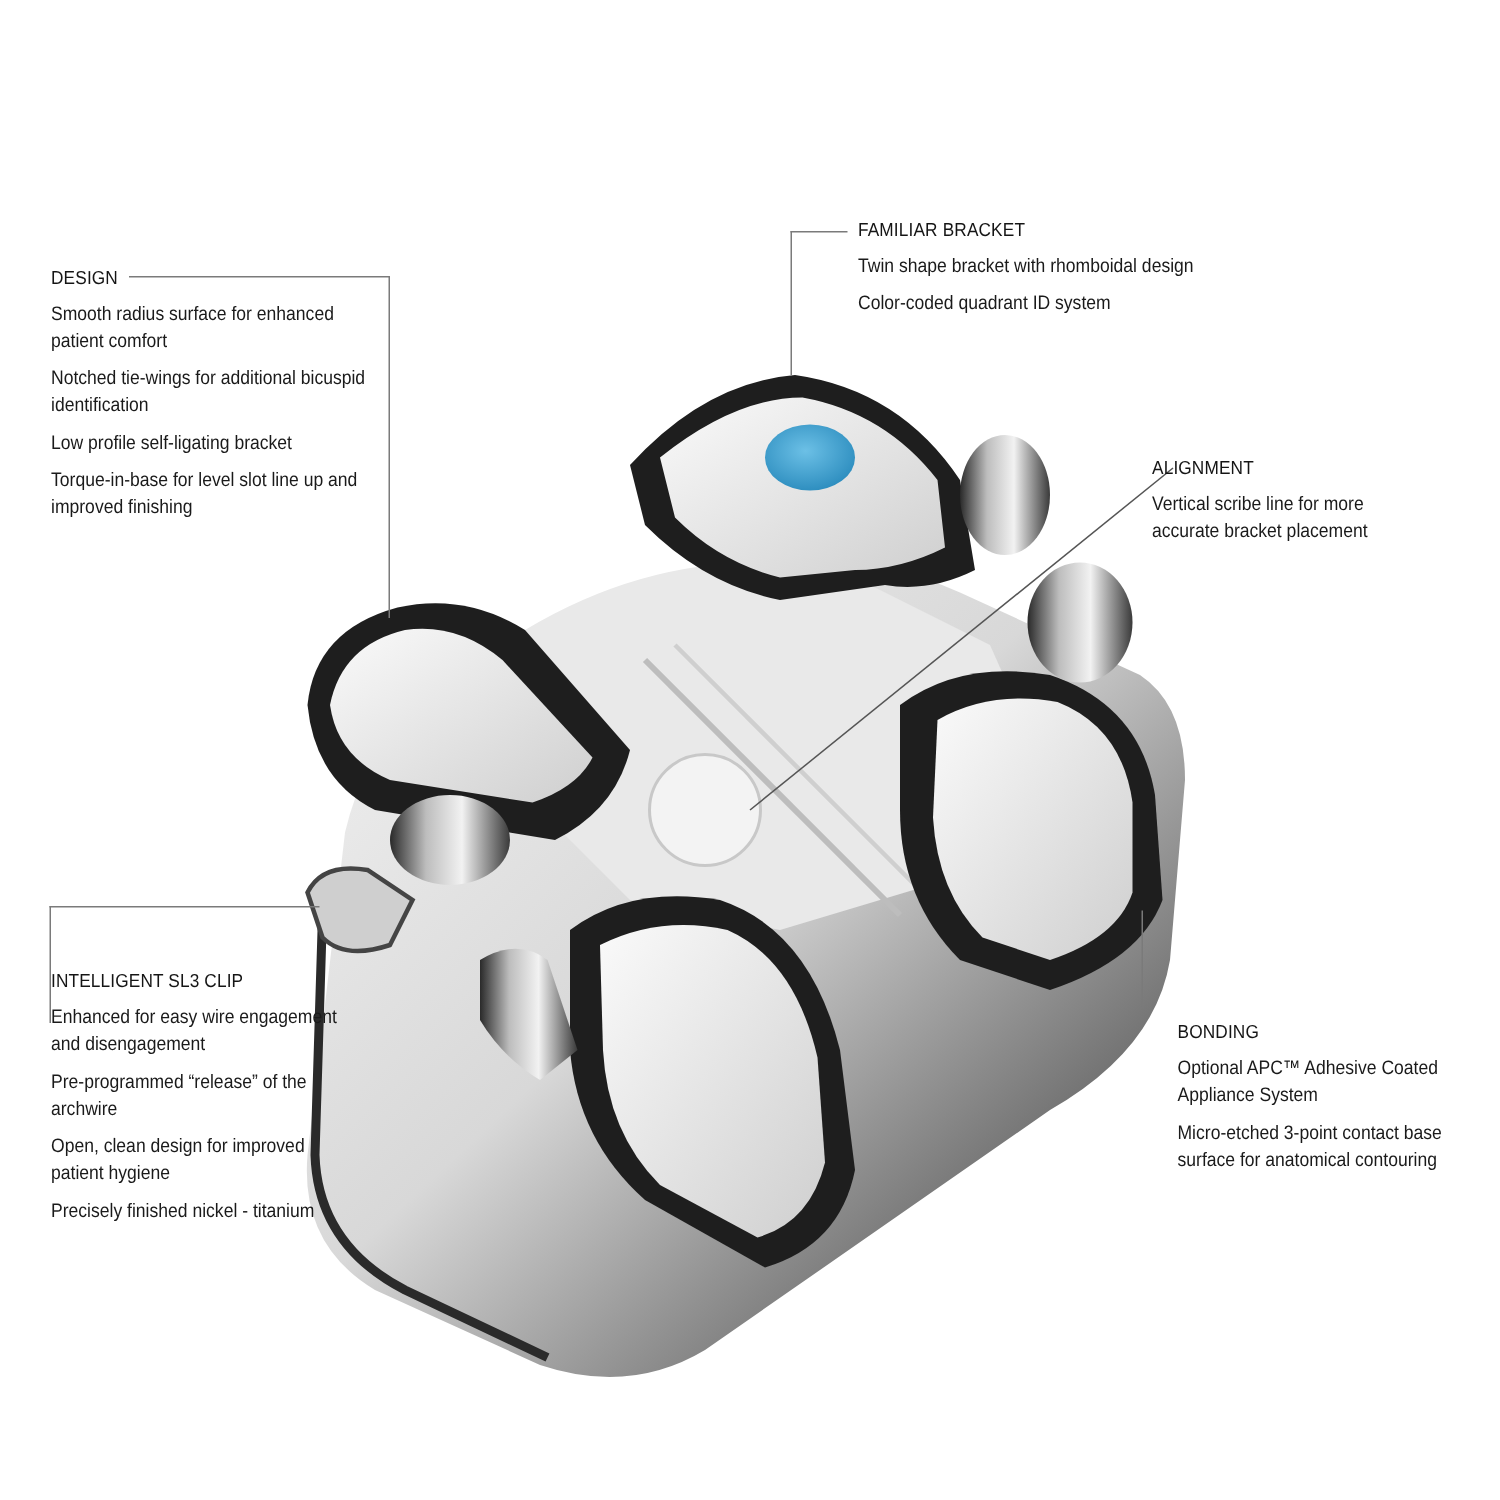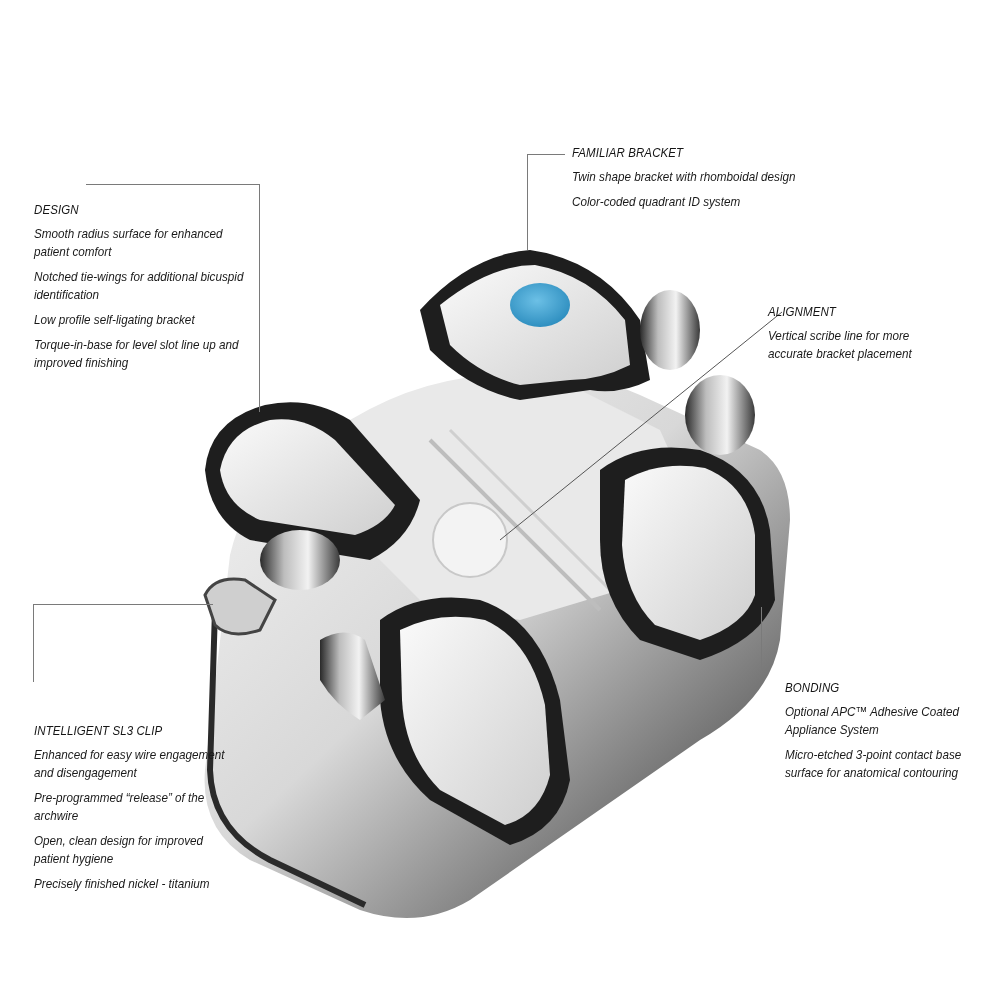--- a/index.html
+++ b/index.html
@@ -1,18 +1,18 @@
 <!DOCTYPE html>
 <html><head>
 <meta charset="utf-8">
 <style>
   html, body { margin:0; padding:0; background:#ffffff; }
   body { width:1000px; height:1000px; position:relative; overflow:hidden;
          font-family:"Liberation Sans", sans-serif; color:#1c1c1c; }
-  .callout { position:absolute;font-style:italic; }
+  .callout { position:absolute; }
   .callout .title { font-size:12.5px; letter-spacing:0.1px; margin:0 0 8px 0; font-weight:normal; color:#151515; transform:scaleX(0.92); transform-origin:left; white-space:nowrap; }
   .callout .item { font-size:13px; line-height:18px; margin:0 0 7px 0; color:#1a1a1a; transform:scaleX(0.9); transform-origin:left; }
   .leader { position:absolute; background:#7a7a7a; }
   svg.illus { position:absolute; left:0; top:0; }
 </style>
 </head>
 <body>
 
 <svg class="illus" width="1000" height="1000" viewBox="0 0 1000 1000">
   <defs>
@@ -75,21 +75,21 @@
   </g>
 
   <g>
     <path d="M205 595 Q215 575 245 580 L275 600 L260 630 Q230 640 215 625 Z" fill="#cfcfcf" stroke="#444" stroke-width="3"></path>
     <path d="M320 640 Q345 625 365 640 L385 700 L360 720 Q335 705 320 680 Z" fill="url(#metalB)"></path>
   </g>
 </svg>
 
 <div class="leader" style="left:86px; top:184px; width:174px; height:1px;"></div>
 <div class="leader" style="left:259px; top:184px; width:1px; height:228px;"></div>
-<div class="callout" style="left:34px; top:178px; width:240px;margin-top:25px;">
+<div class="callout" style="left:34px; top:178px; width:240px;">
   <div class="title">DESIGN</div>
   <div class="item">Smooth radius surface for enhanced patient comfort</div>
   <div class="item">Notched tie-wings for additional bicuspid identification</div>
   <div class="item">Low profile self-ligating bracket</div>
   <div class="item">Torque-in-base for level slot line up and improved finishing</div>
 </div>
 
 <div class="leader" style="left:527px; top:154px; width:38px; height:1px;"></div>
 <div class="leader" style="left:527px; top:154px; width:1px; height:96px;"></div>
 <div class="callout" style="left:572px; top:146px; width:280px;">
@@ -101,21 +101,21 @@
 <svg style="position:absolute; left:0; top:0;" width="1000" height="1000">
   <line x1="782" y1="312" x2="500" y2="540" stroke="#555" stroke-width="1"></line>
 </svg>
 <div class="callout" style="left:768px; top:305px; width:190px;">
   <div class="title">ALIGNMENT</div>
   <div class="item">Vertical scribe line for more accurate bracket placement</div>
 </div>
 
 <div class="leader" style="left:33px; top:604px; width:180px; height:1px;"></div>
 <div class="leader" style="left:33px; top:604px; width:1px; height:78px;"></div>
-<div class="callout" style="left:34px; top:724px; width:230px;">
+<div class="callout" style="left:34px; top:647px; width:230px;">
   <div class="title">INTELLIGENT SL3 CLIP</div>
   <div class="item">Enhanced for easy wire engagement and disengagement</div>
   <div class="item">Pre-programmed “release” of the archwire</div>
   <div class="item">Open, clean design for improved patient hygiene</div>
   <div class="item">Precisely finished nickel - titanium</div>
 </div>
 
 <div class="leader" style="left:761px; top:607px; width:1px; height:64px;"></div>
 <div class="callout" style="left:785px; top:681px; width:230px;">
   <div class="title">BONDING</div>

